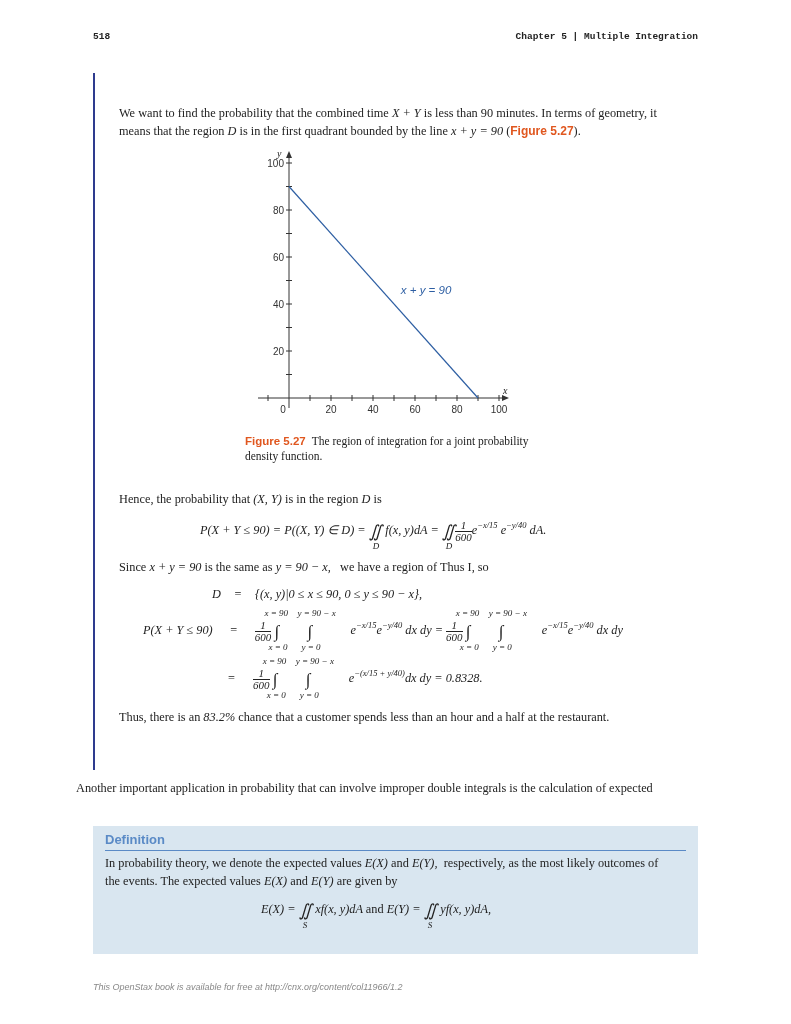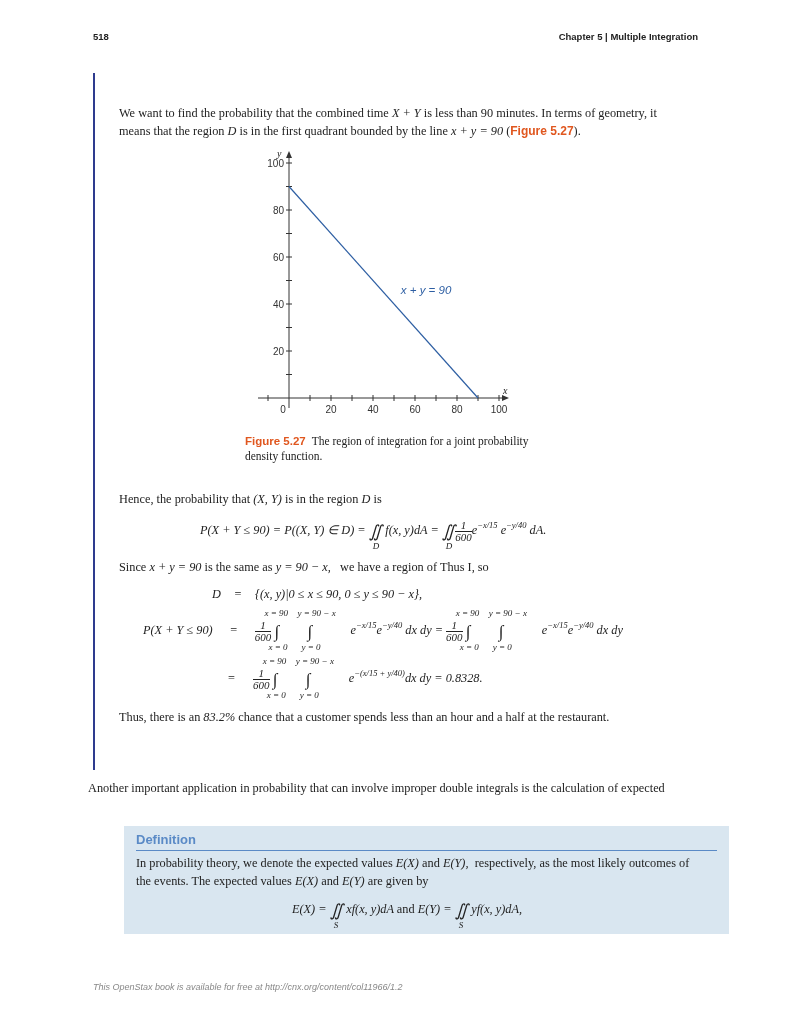--- a/index.html
+++ b/index.html
@@ -1,36 +1,36 @@
 <!DOCTYPE html>
 <html><head>
 <meta charset="utf-8">
 <style>
   html, body { margin: 0; padding: 0; background: #ffffff; }
   body { width: 791px; height: 1024px; position: relative; overflow: hidden;
          font-family: "Liberation Serif", serif; color: #222; }
-  .hdr { position: absolute; top: 31px; font-family: Liberation Sans, sans-serif;
+  .hdr { position: absolute; top: 31px; font-family: Liberation Mono, monospace;
          font-size: 9.5px; font-weight: bold; color: #222; }
   .hdr-left { left: 93px; }
   .hdr-right { right: 93px; }
   .ex-bar { position: absolute; left: 93px; top: 73px; width: 2px; height: 697px; background: #2e3b8e; }
   .p { position: absolute; font-size: 12.3px; line-height: 18px; }
   .m { font-style: italic; }
   .ref { color: #e0571f; font-family: "Liberation Sans", sans-serif; font-weight: bold; font-size: 12px; }
   .chart { position: absolute; left: 240px; top: 145px; width: 310px; height: 275px; }
   .cap { position: absolute; left: 245px; top: 434px; width: 300px; font-size: 11.5px; line-height: 15px; }
   .cap-lbl { color: #e0571f; font-family: "Liberation Sans", sans-serif; font-weight: bold; font-size: 11.5px; margin-right: 6px; }
   .eq { position: absolute; font-size: 12.3px; white-space: nowrap; }
   .frac { display: inline-block; vertical-align: middle; text-align: center; font-size: 11px; line-height: 11px; }
   .frac .num { display: block; border-bottom: 1px solid #222; padding: 0 1px; }
   .frac .den { display: block; }
   .int { position: relative; display: inline-block; font-size: 17px; font-style: italic; vertical-align: middle; }
   .lim { position: absolute; font-size: 9px; font-style: italic; white-space: nowrap; }
   .sup { font-size: 8.5px; vertical-align: 6px; font-style: italic; }
-  .defbox { position: absolute; left: 93px; top: 826px; width: 605px; height: 108px; background: #d9e6f0; margin-left: 31px; }
+  .defbox { position: absolute; left: 93px; top: 826px; width: 605px; height: 128px; background: #d9e6f0; }
   .def-title { position: absolute; left: 12px; top: 6px; font-family: "Liberation Sans", sans-serif; font-weight: bold;
                font-size: 13px; color: #5a8ac6; }
   .def-rule { position: absolute; left: 12px; right: 12px; top: 24px; height: 1px; background: #5a8ac6; }
   .footer { position: absolute; left: 93px; top: 982px; font-family: "Liberation Sans", sans-serif; font-size: 9px; color: #888; font-style: italic; }
 </style>
 </head>
 <body>
 
 <div class="hdr hdr-left">518</div>
 <div class="hdr hdr-right">Chapter 5 | Multiple Integration</div>
@@ -154,21 +154,21 @@
   <span class="int" style="width:40px;">∫<span class="lim" style="left:-10px; top:-14px;">y = 90 − x</span><span class="lim" style="left:-6px; top:20px;">y = 0</span></span>
   <span>e</span><span class="sup">−(x/15 + y/40)</span><span>dx dy = 0.8328.</span>
 </div>
 
 <div class="p" style="left:119px; top:708px;">
   <span>Thus, there is an</span>
   <span class="m">83.2%</span>
   <span>chance that a customer spends less than an hour and a half at the restaurant.</span>
 </div>
 
-<div class="p" style="left:88px; top:779px; width:606px; text-align:justify;">
+<div class="p" style="left:76px; top:779px; width:606px; text-align:justify;">
   <span>Another important application in probability that can involve improper double integrals is the calculation of expected</span><br>
 </div>
 
 <div class="defbox">
   <div class="def-title">Definition</div>
   <div class="def-rule"></div>
   <div class="p" style="left:12px; top:28px; width:585px;">
     <span>In probability theory, we denote the expected values</span>
     <span class="m">E(X)</span>
     <span>and</span>

